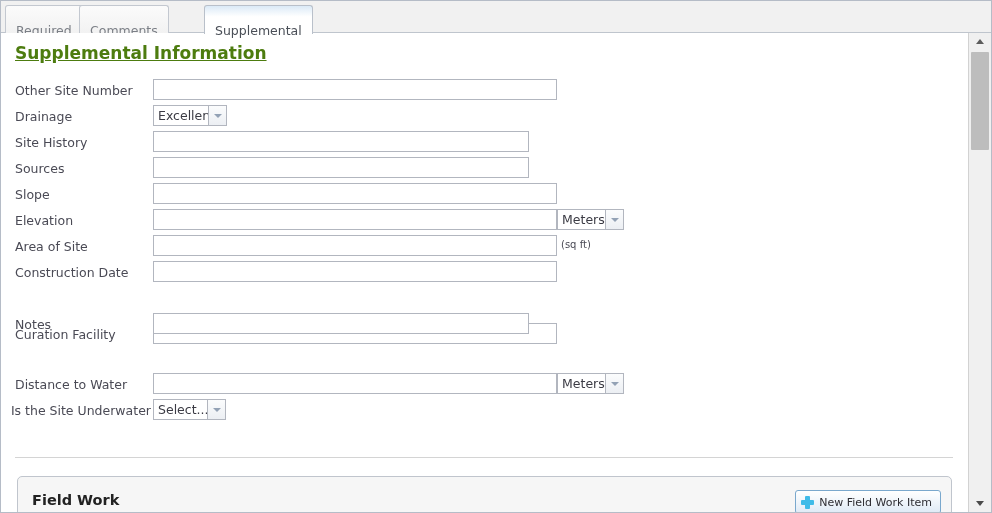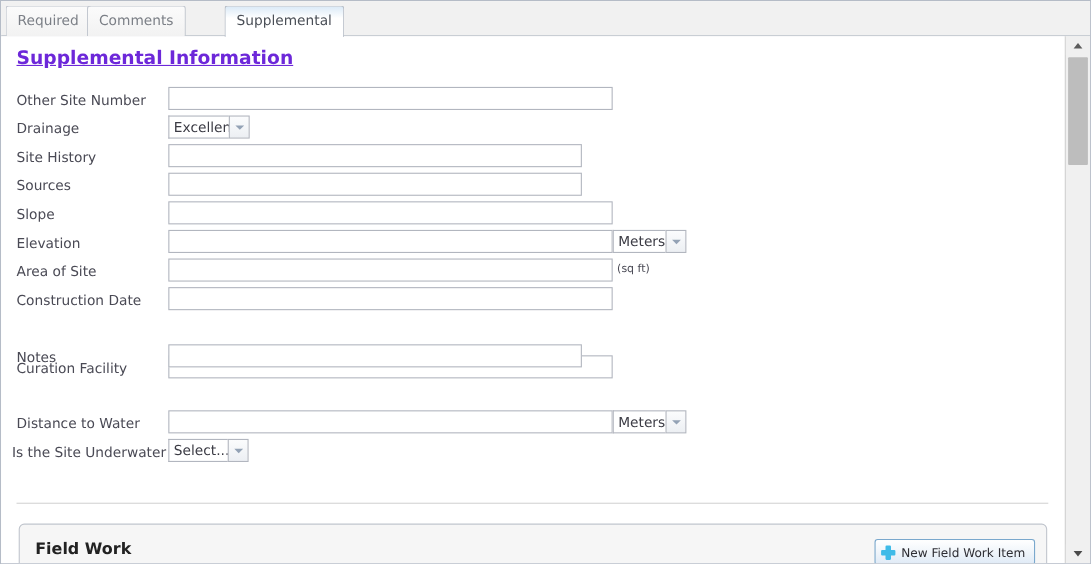--- a/index.html
+++ b/index.html
@@ -44,21 +44,21 @@
     top: 4px;
     height: 28px;
     box-sizing: border-box;
     border: 1px solid #c3c8d0;
     border-bottom: none;
     border-radius: 3px 3px 0 0;
     background: linear-gradient(to bottom, #fbfbfb 0%, #f2f2f2 100%);
     color: #7b7f86;
     font-size: 12.5px;
     line-height: 26px;
-    padding: 0 10px;
+    padding: 12px 10px;
     white-space: nowrap;
     font-family: "DejaVu Sans", sans-serif;
   }
   .tab.active {
     background: linear-gradient(to bottom, #dbeaf7 0%, #ffffff 38%, #ffffff 100%);
     color: #4a4f57;
     border-color: #b9c0ca;
     z-index: 3;
     height: 29px;
   }
@@ -76,21 +76,21 @@
     overflow: hidden;
   }
 
   
   #page-title {
     position: absolute;
     left: 14px;
     top: 10px;
     font-size: 17px;
     font-weight: bold;
-    color: #6d28d9;
+    color: #4d7c0f;
     text-decoration: underline;
     font-family: "DejaVu Sans", sans-serif;
     letter-spacing: 0px;
   }
 
   
   #form-area {
     position: absolute;
     left: 0;
     top: 46px;

